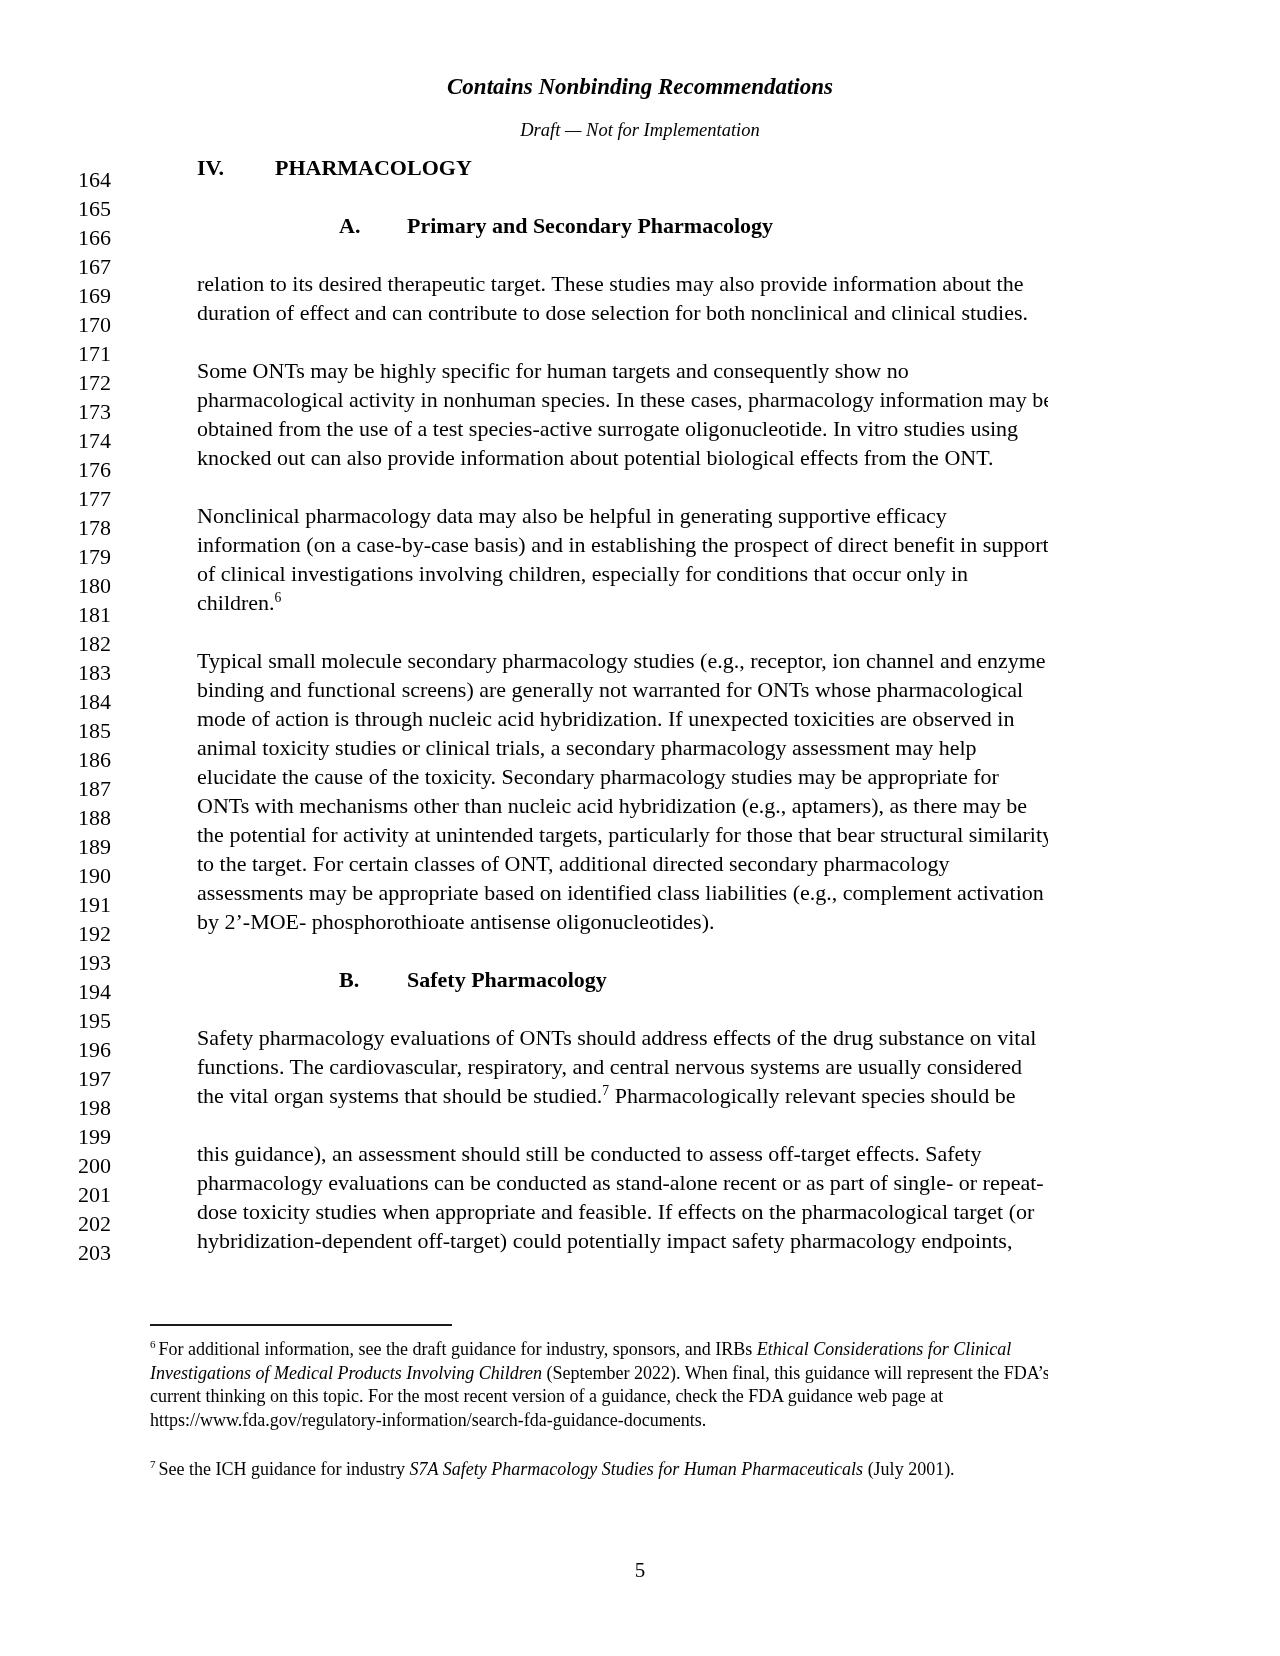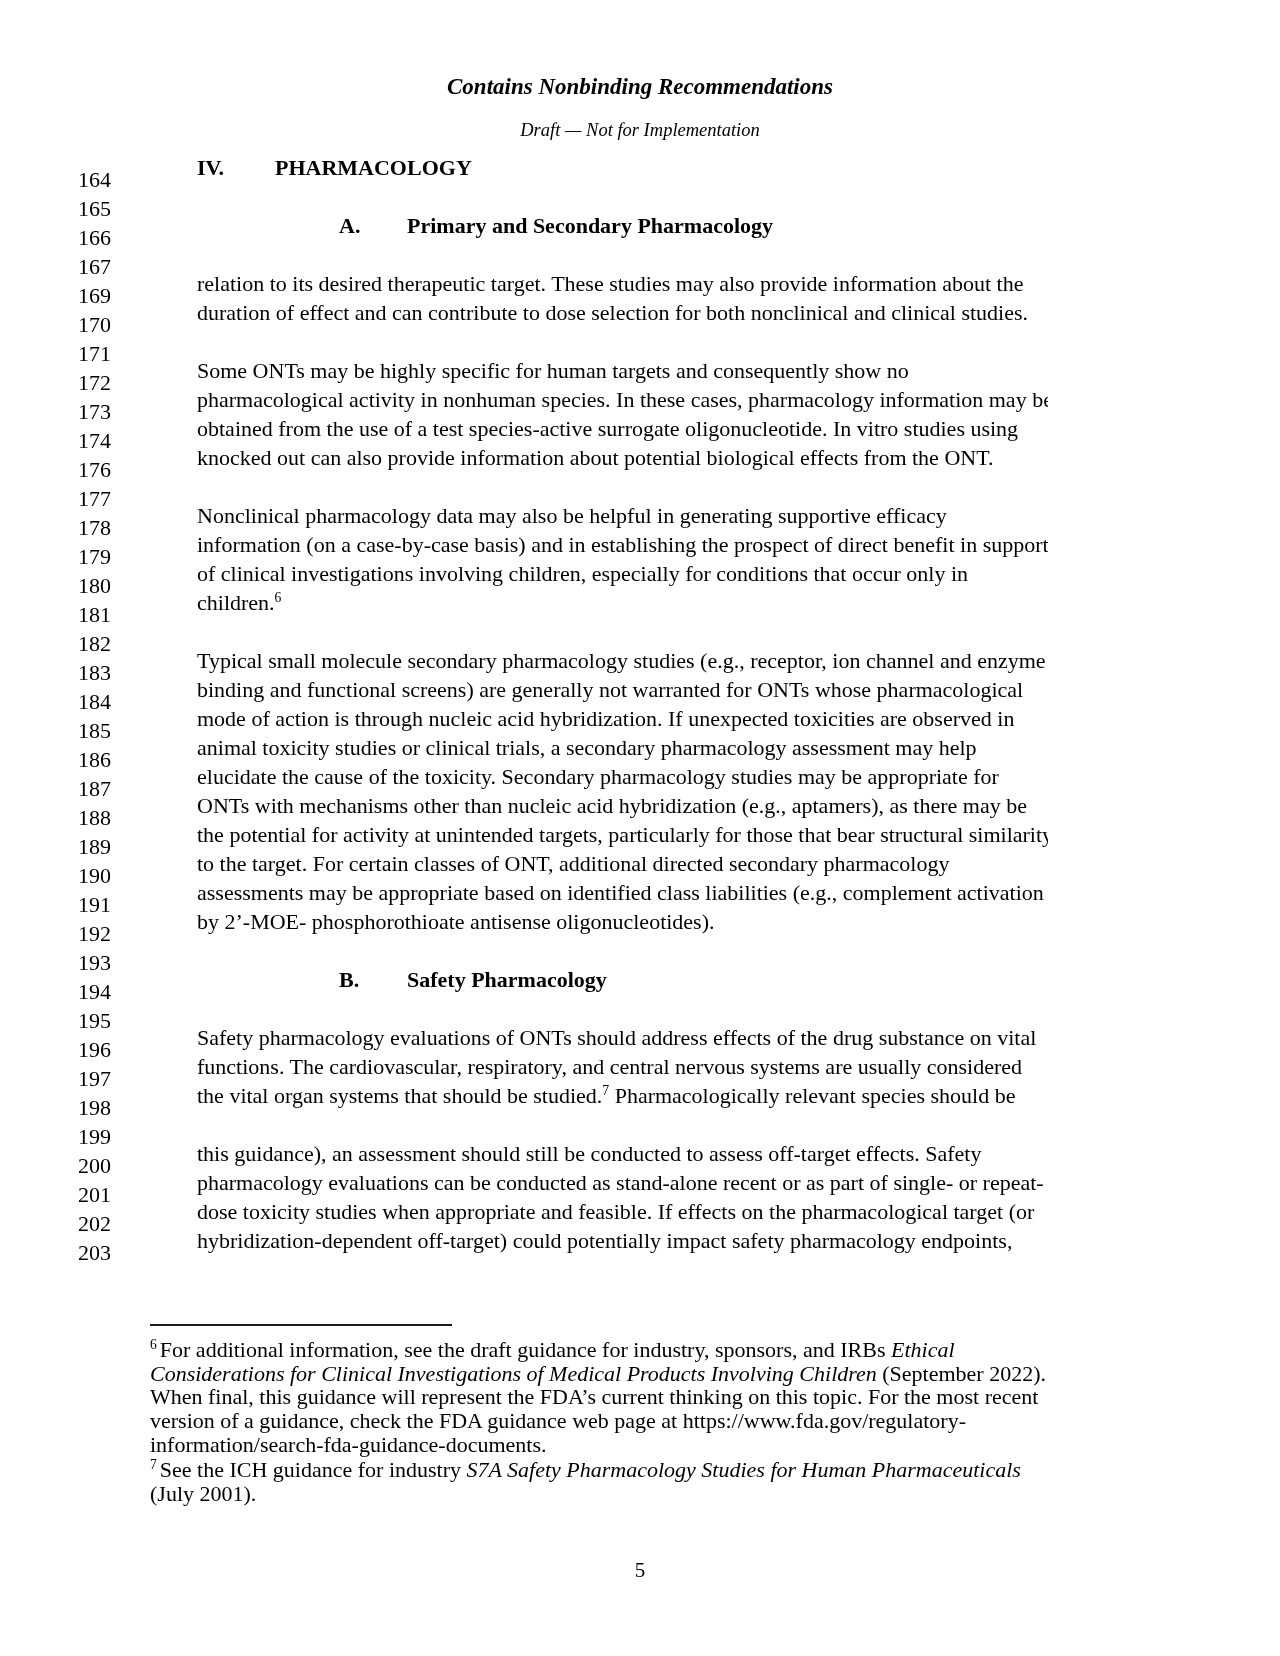--- a/index.html
+++ b/index.html
@@ -29,21 +29,21 @@
   .line-text.h2 { left:292px; }
   .h-label-1 { display:inline-block; width:78px; }
   .h-label-2 { display:inline-block; width:68px; }
   .sup { vertical-align:super; font-size:0.62em; line-height:0; }
   .fn-sep {
     position:absolute; left:150px; top:1324px; width:302px; height:0;
     border-top:2px solid #1b1b1b;
   }
   .footnote {
     position:absolute; left:150px; width:900px;
-    font-size:22px; line-height:23.7px;
+    font-size:18px; line-height:23.7px;
   }
   #footnote-0 { top:1338px; }
   #footnote-1 { top:1458px; }
   .footnote .it { font-style:italic; }
   .fn-marker { margin-right:3px; }
   .page-number {
     position:absolute; top:1558px; left:0; width:1280px; text-align:center;
     font-size:21px;
   }
 </style>

